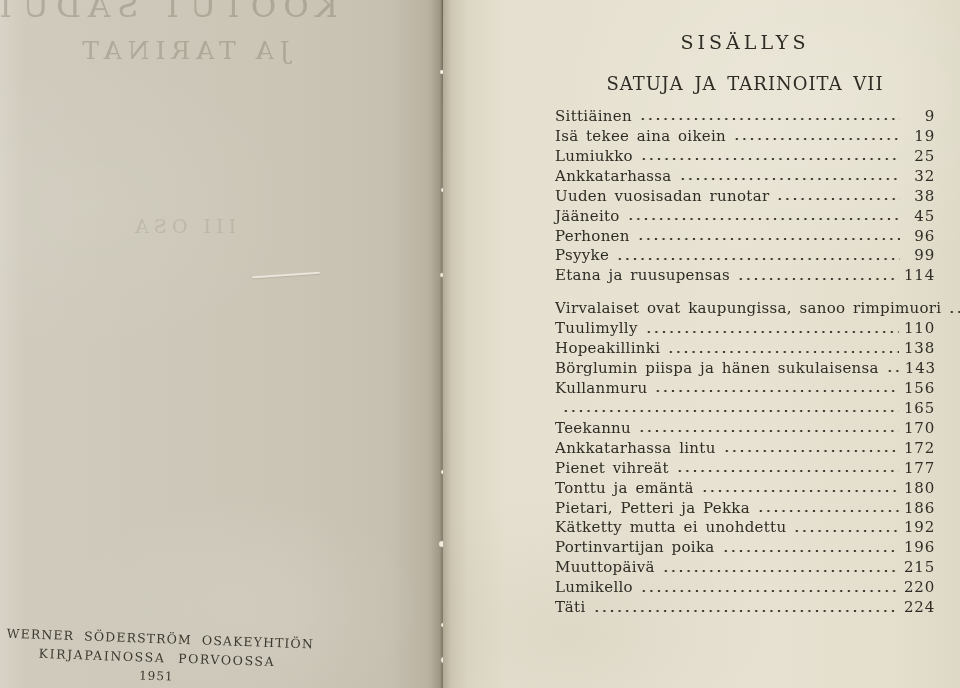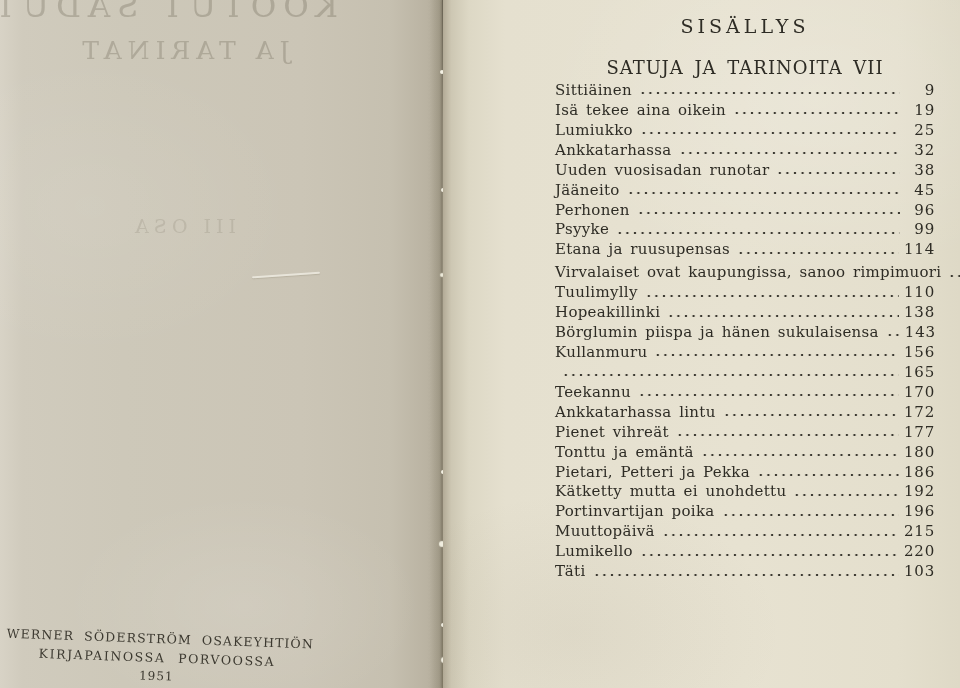--- a/index.html
+++ b/index.html
@@ -76,30 +76,30 @@
       radial-gradient(ellipse 380px 260px at 72% 14%, rgba(255,255,255,0.16), transparent 72%),
       radial-gradient(ellipse 300px 200px at 25% 92%, rgba(120,110,88,0.07), transparent 70%),
       linear-gradient(90deg, #b2aa96 0%, #cdc7b3 1.6%, #ddd8c5 5%, #e5e0cf 12%, #e7e2d1 58%, #e4dfcd 88%, #ded9c6 100%);
   }
   .toc {
     position:absolute; left:0; top:0; width:517px; height:688px;
     padding:13px 25px 0 112px; box-sizing:border-box;
     color:#2e2c25;
   }
   .toc-title {
-    margin:0; font-weight:normal; text-align:center;
+    margin:16px; font-weight:normal; text-align:center;
     font-size:19px; line-height:26px; letter-spacing:4px;
   }
   .toc-heading {
     margin:19px 0 0 0; font-weight:normal; text-align:center;
     font-size:18px; line-height:20px; letter-spacing:1px; word-spacing:4px;
     white-space:nowrap;
   }
   .toc-heading.second { margin-top:20px; }
-  .toc-rows { margin-top:3px; }
+  .toc-rows { margin-top:13px; }
   .toc-row {
     display:flex; align-items:baseline;
     height:19.93px; line-height:19.93px;
     font-size:15px; letter-spacing:0.3px; word-spacing:2.5px;
   }
   .toc-entry-title { white-space:nowrap; }
   .leader {
     flex:1 1 auto; min-width:14px; align-self:stretch;
     margin:0 5px 0 7px;
     background-image:radial-gradient(circle, rgba(45,43,36,0.92) 1.15px, rgba(45,43,36,0) 1.55px);
@@ -261,20 +261,20 @@
               <span class="toc-page-num">215</span>
             </div>
             <div class="toc-row">
               <span class="toc-entry-title">Lumikello</span>
               <span class="leader"></span>
               <span class="toc-page-num">220</span>
             </div>
             <div class="toc-row">
               <span class="toc-entry-title">Täti</span>
               <span class="leader"></span>
-              <span class="toc-page-num">103</span>
+              <span class="toc-page-num">224</span>
             </div>
           </div>
       </section>
     </div>
   </div>
 
 </div>
 
 </body></html>

